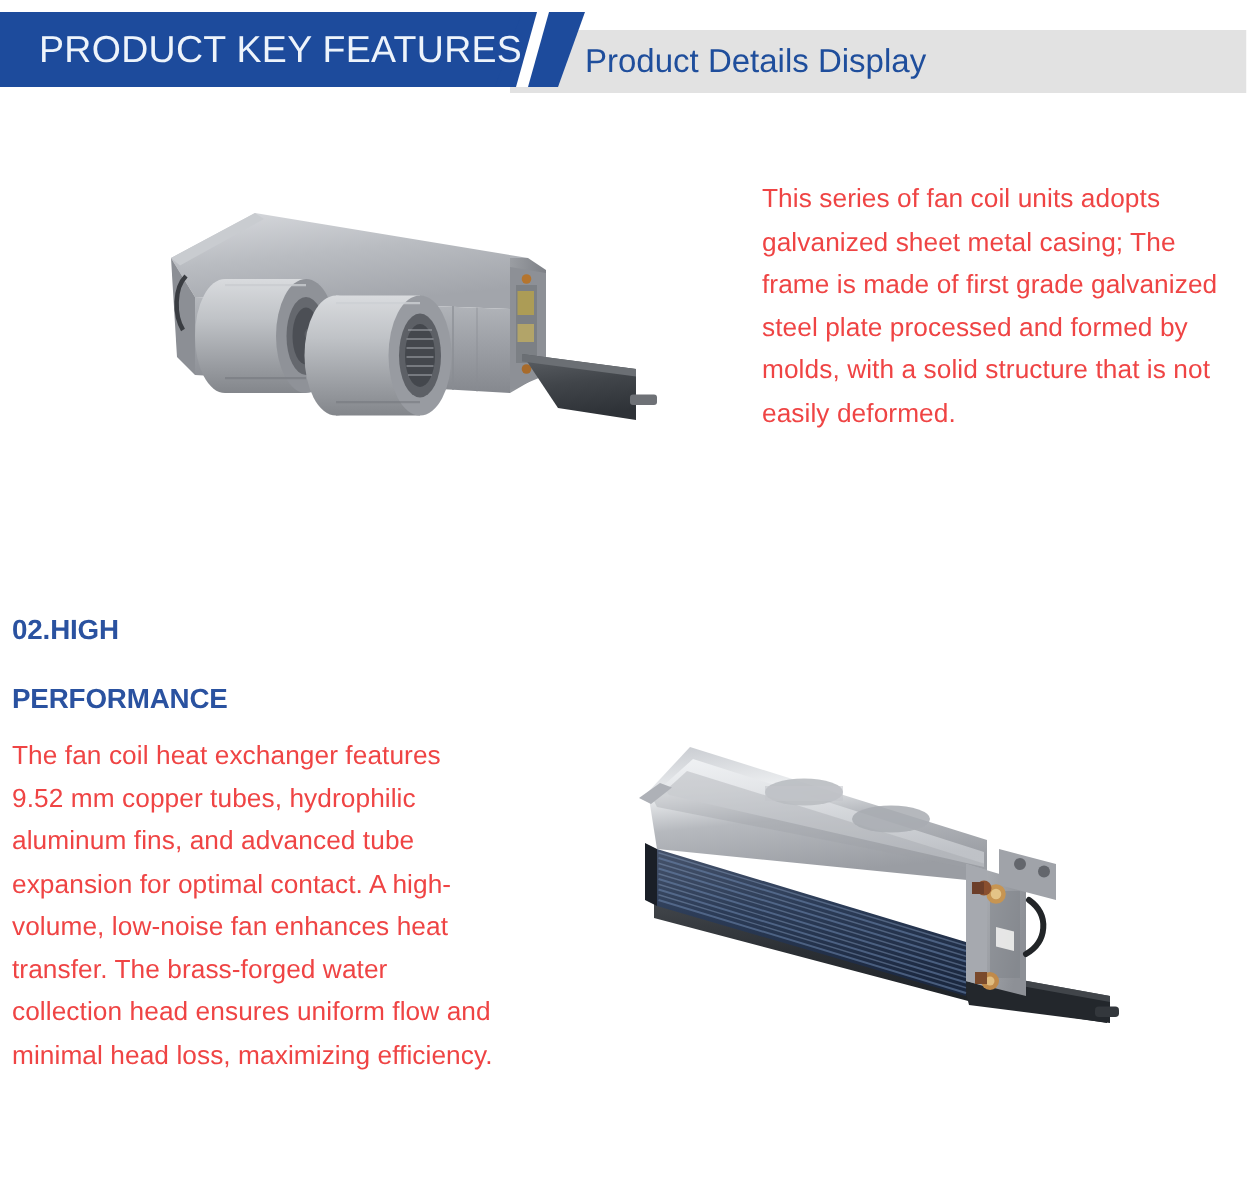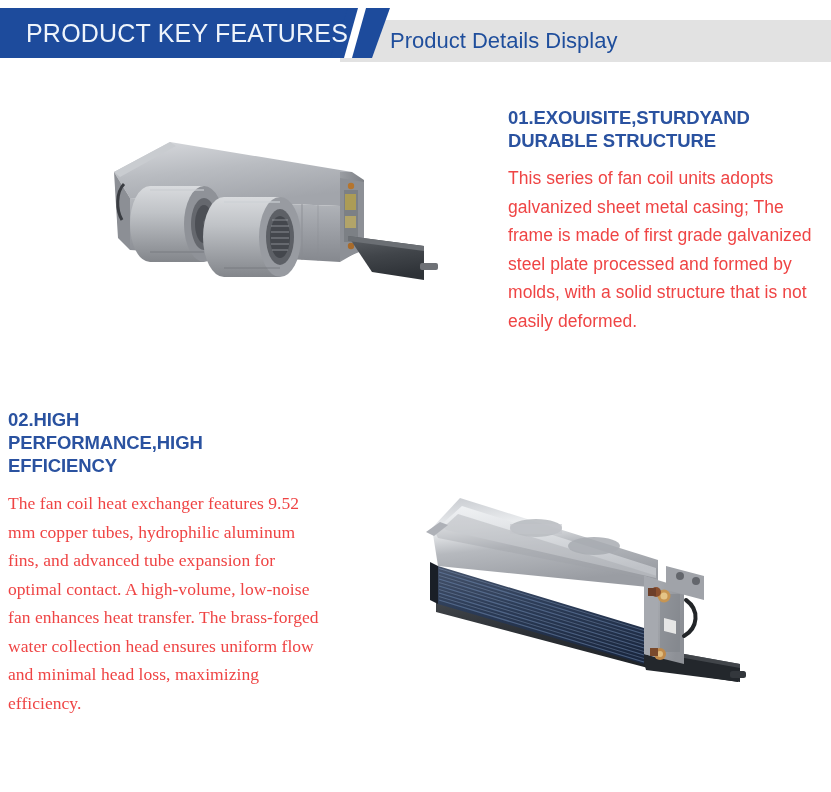--- a/index.html
+++ b/index.html
@@ -123,21 +123,21 @@
     height: 215px;
   }
 
   
   .s2-text {
     position: absolute;
     left: 8px;
     top: 18px;
     width: 322px;
   }
-  .s2-text .body-text { margin-top: 12px; font-family: Liberation Serif, serif; }
+  .s2-text .body-text { margin-top: 12px; }
 
   .s2-image {
     position: absolute;
     left: 408px;
     top: 78px;
     width: 400px;
     height: 220px;
   }
 
   svg { display: block; width: 100%; height: 100%; }
@@ -234,36 +234,32 @@
 
       <polygon points="42,52 58,78 58,130 46,118" fill="#8c8f95"></polygon>
       <path d="M52,64 C44,72 44,90 50,100" stroke="#3a3d42" stroke-width="3" fill="none"></path>
 
       <line x1="230" y1="84" x2="230" y2="140" stroke="#8a8d93" stroke-width="1.2" opacity="0.7"></line>
       <line x1="246" y1="85" x2="246" y2="141" stroke="#8a8d93" stroke-width="1" opacity="0.5"></line>
     </svg>
   </div>
 
   <div class="s1-text">
-    <div class="heading">
-      <span>01.EXOUISITE,STURDYAND</span><br>
-      <span>DURABLE STRUCTURE</span>
-    </div>
     <p class="body-text">This series of fan coil units adopts galvanized sheet metal casing; The frame is made of first grade galvanized steel plate processed and formed by molds, with a solid structure that is not easily deformed.</p>
   </div>
 
 </div>
 
 <div class="section section-2">
 
   <div class="s2-text">
     <div class="heading">
       <span>02.HIGH</span><br>
-      <span>PERFORMANCE,HIGH</span><br>
-      <span>EFFICIENCY</span>
+      <br>
+      <span>PERFORMANCE</span>
     </div>
     <p class="body-text">The fan coil heat exchanger features 9.52 mm copper tubes, hydrophilic aluminum fins, and advanced tube expansion for optimal contact. A high-volume, low-noise fan enhances heat transfer. The brass-forged water collection head ensures uniform flow and minimal head loss, maximizing efficiency.</p>
   </div>
 
   <div class="s2-image">
     <svg viewBox="0 0 400 220" xmlns="http://www.w3.org/2000/svg">
       <defs>
         <linearGradient id="g2top" x1="0" y1="0" x2="0.25" y2="1">
           <stop offset="0" stop-color="#c8cbd0"></stop>
           <stop offset="0.35" stop-color="#eceef0"></stop>

